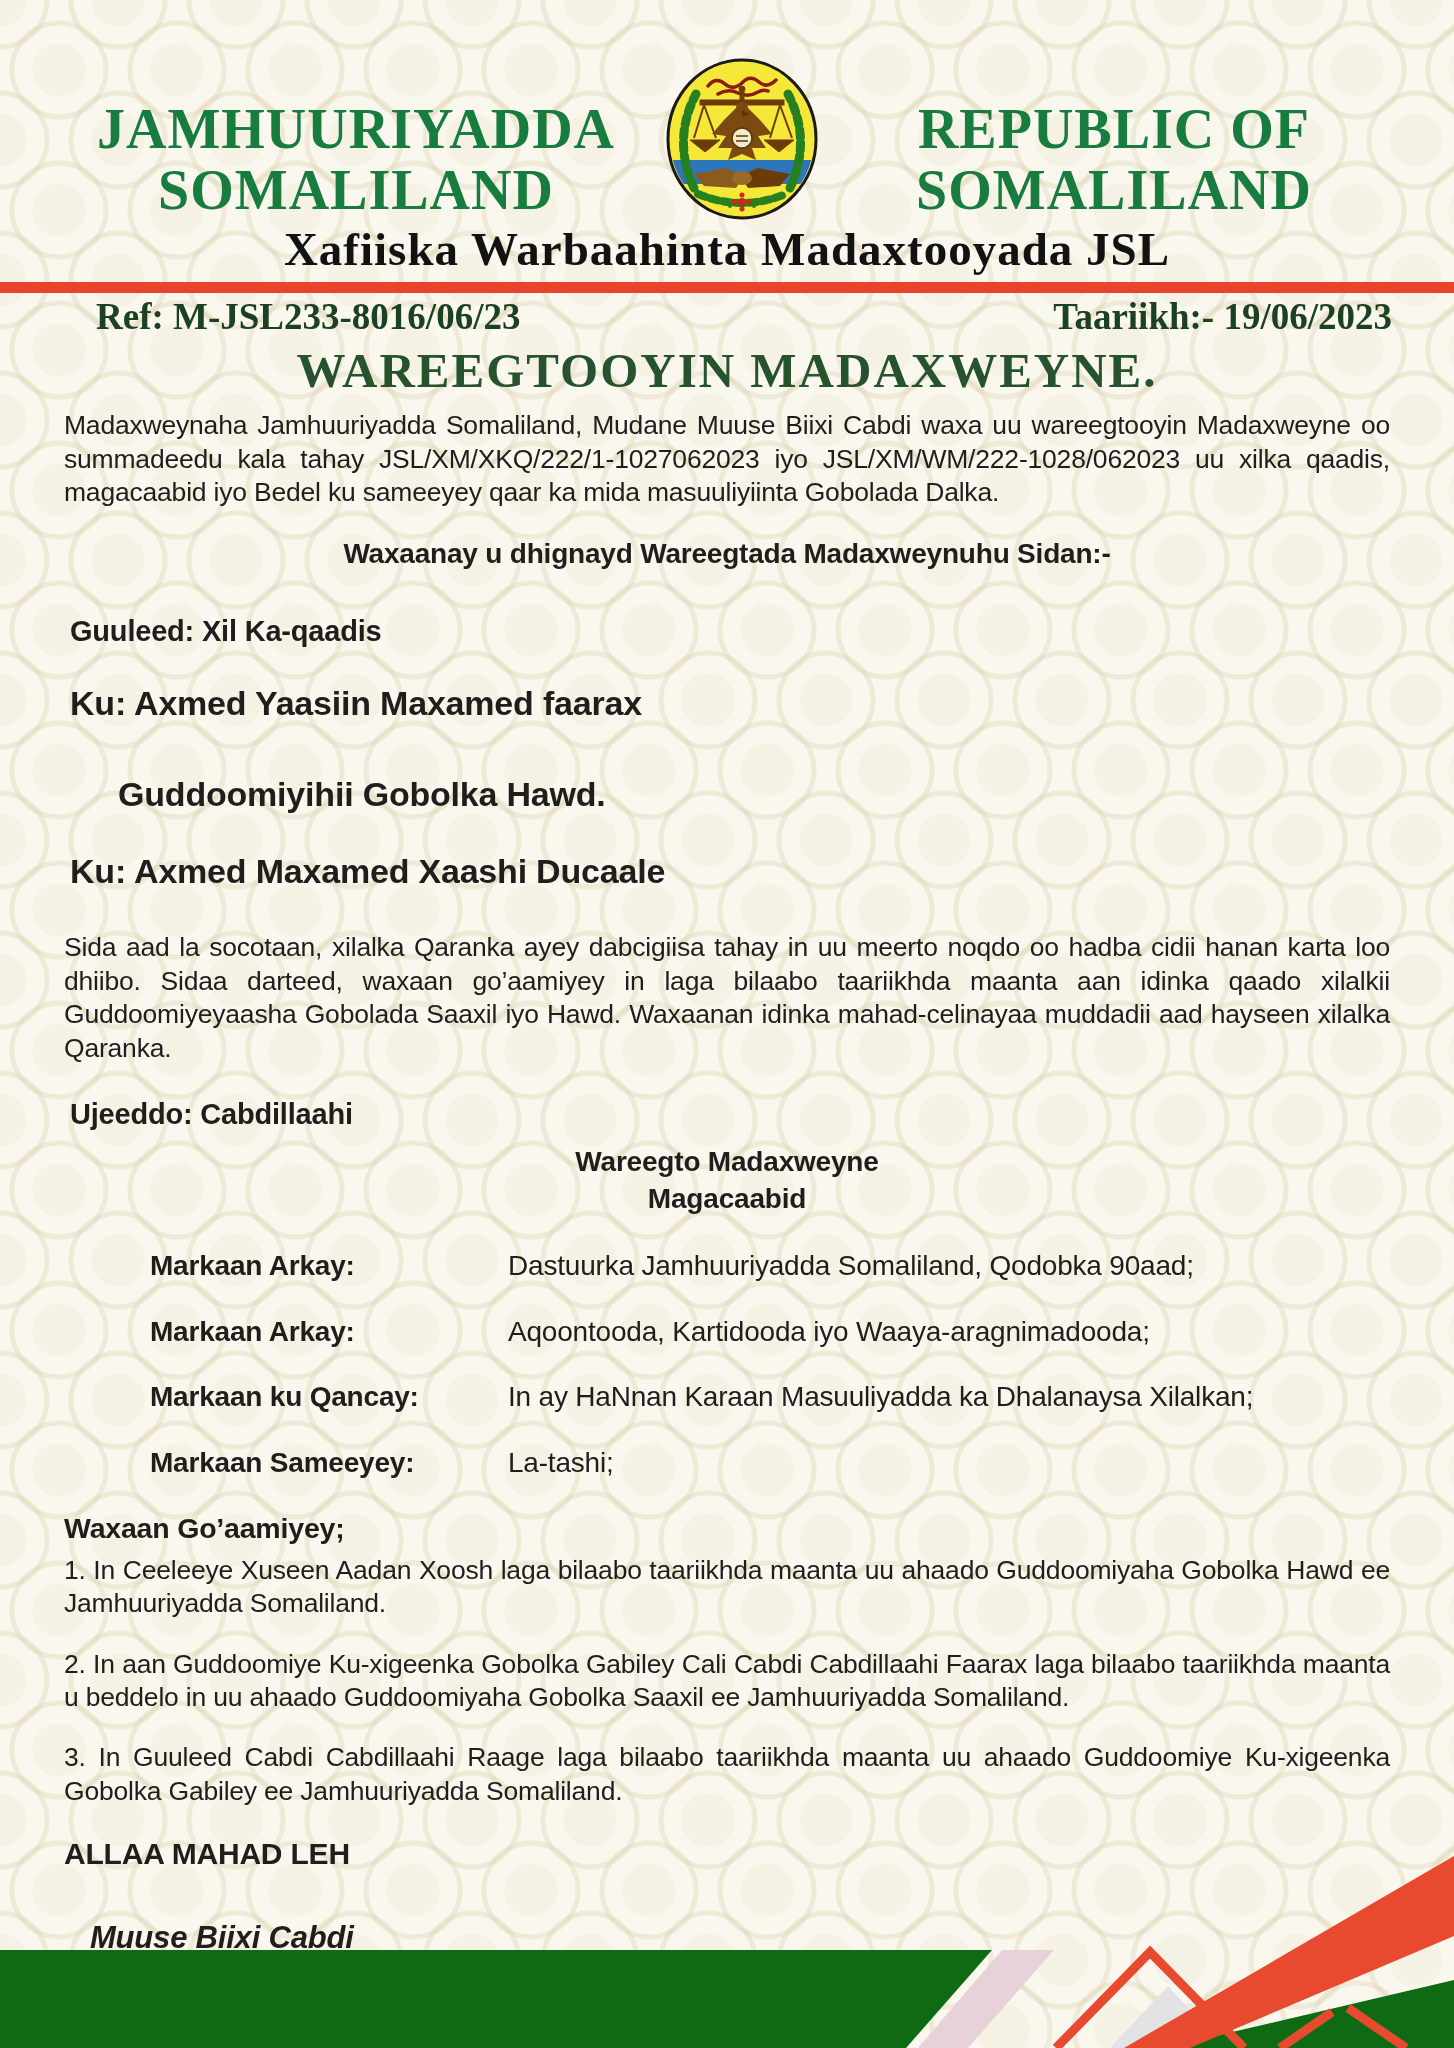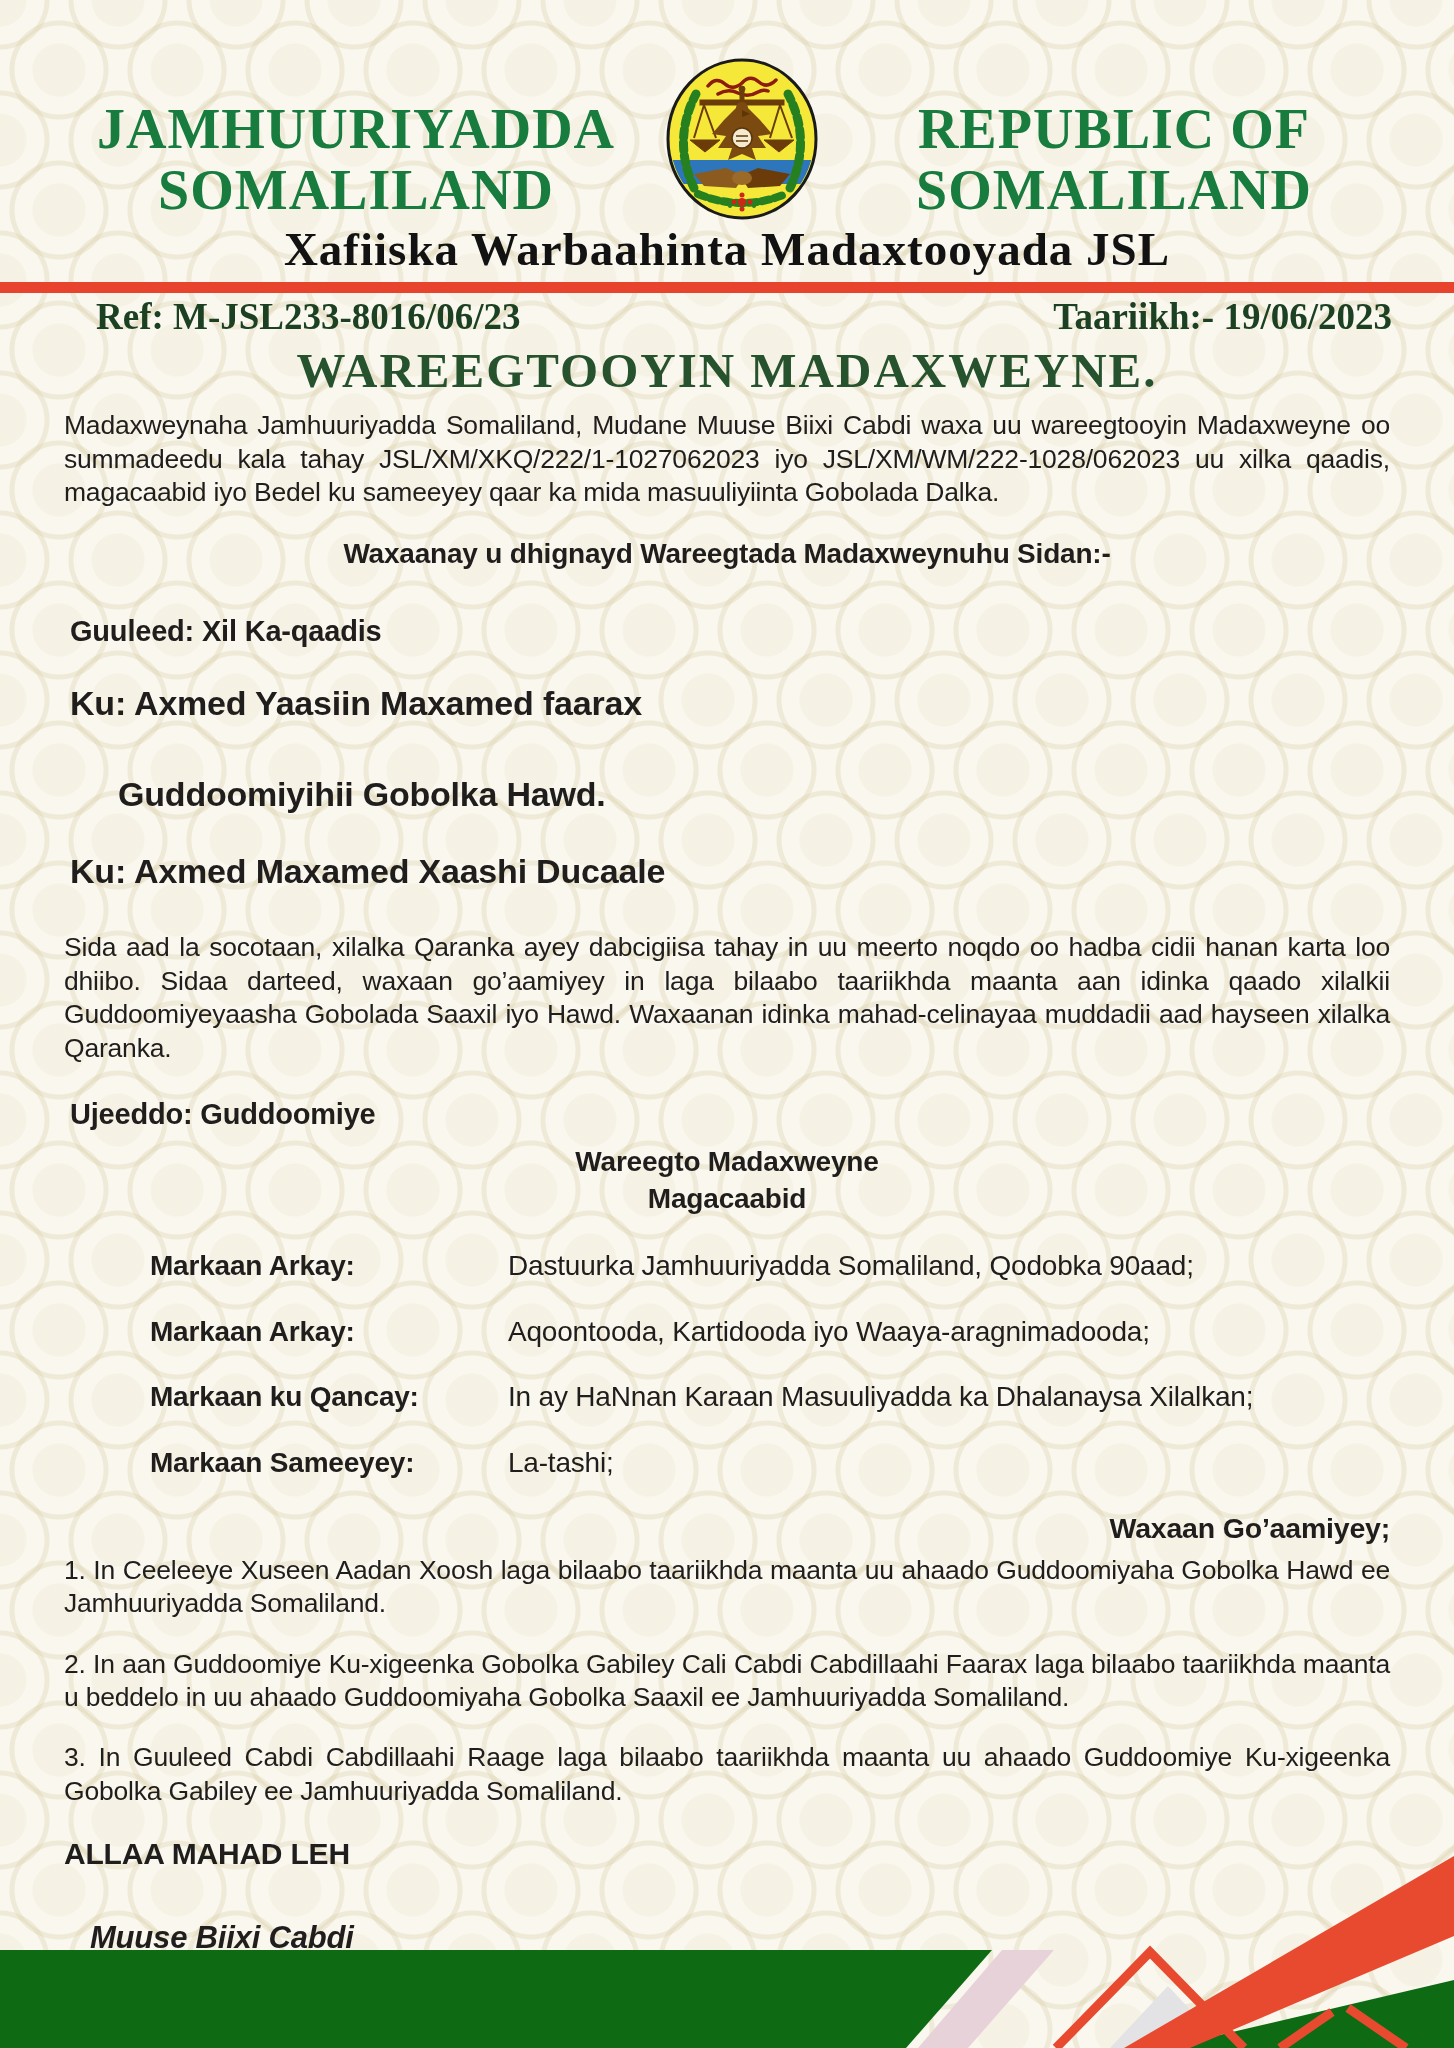--- a/index.html
+++ b/index.html
@@ -38,21 +38,21 @@
   .center-bold{text-align:center;font-weight:bold;font-size:28px;margin-top:26px;}
   .heading{font-weight:bold;font-size:29px;margin-top:42px;margin-left:6px;}
   .ku{font-weight:bold;font-size:34px;line-height:1.38;margin-top:30px;margin-left:6px;}
   .ku-line2{margin-left:48px;margin-top:44px;}
   .para-2{text-align:justify;margin-top:36px;}
   .heading-2{font-weight:bold;font-size:29px;margin-top:30px;margin-left:6px;}
   .decree-title{text-align:center;font-weight:bold;font-size:28px;line-height:1.3;margin-top:12px;}
   .consider-row{display:flex;margin-top:32px;font-size:28px;line-height:1.2;}
   .consider-label{font-weight:bold;flex:none;width:358px;margin-left:86px;}
   .consider-value{flex:1;}
-  .decision-heading{text-align:right;font-weight:bold;font-size:28.5px;margin-top:30px;}
+  .decision-heading{text-align:left;font-weight:bold;font-size:28.5px;margin-top:30px;}
   .decision{text-align:justify;margin-top:8px;}
   .decision + .decision{margin-top:26px;}
   .closing{font-weight:bold;font-size:30px;margin-top:20px;}
   .signature{margin-top:28px;font-style:italic;font-weight:bold;font-size:31px;line-height:1.35;}
   .sig-name{margin-left:26px;margin-top:44px;}
   
   .footer-art{position:absolute;left:0;bottom:0;width:1454px;height:208px;display:block;}
 </style>
 </head>
 <body>
@@ -154,21 +154,21 @@
       <div>Ku: Axmed Yaasiin Maxamed faarax</div>
       <div class="ku-line2">Guddoomiyihii Gobolka Hawd.</div>
     </div>
 
     <div class="ku">
       <div>Ku: Axmed Maxamed Xaashi Ducaale</div>
     </div>
 
     <p class="para-2">Sida aad la socotaan, xilalka Qaranka ayey dabcigiisa tahay in uu meerto noqdo oo hadba cidii hanan karta loo dhiibo. Sidaa darteed, waxaan go’aamiyey in laga bilaabo taariikhda maanta aan idinka qaado xilalkii Guddoomiyeyaasha Gobolada Saaxil iyo Hawd. Waxaanan idinka mahad-celinayaa muddadii aad hayseen xilalka Qaranka.</p>
 
-    <div class="heading-2">Ujeeddo: Guddoomiye</div>
+    <div class="heading-2">Ujeeddo: Cabdillaahi</div>
 
     <div class="decree-title">
       <div>Wareegto Madaxweyne</div>
       <div>Magacaabid</div>
     </div>
 
     <div class="consider-row">
       <div class="consider-label">Markaan Arkay:</div>
       <div class="consider-value">Dastuurka Jamhuuriyadda Somaliland, Qodobka 90aad;</div>
     </div>

